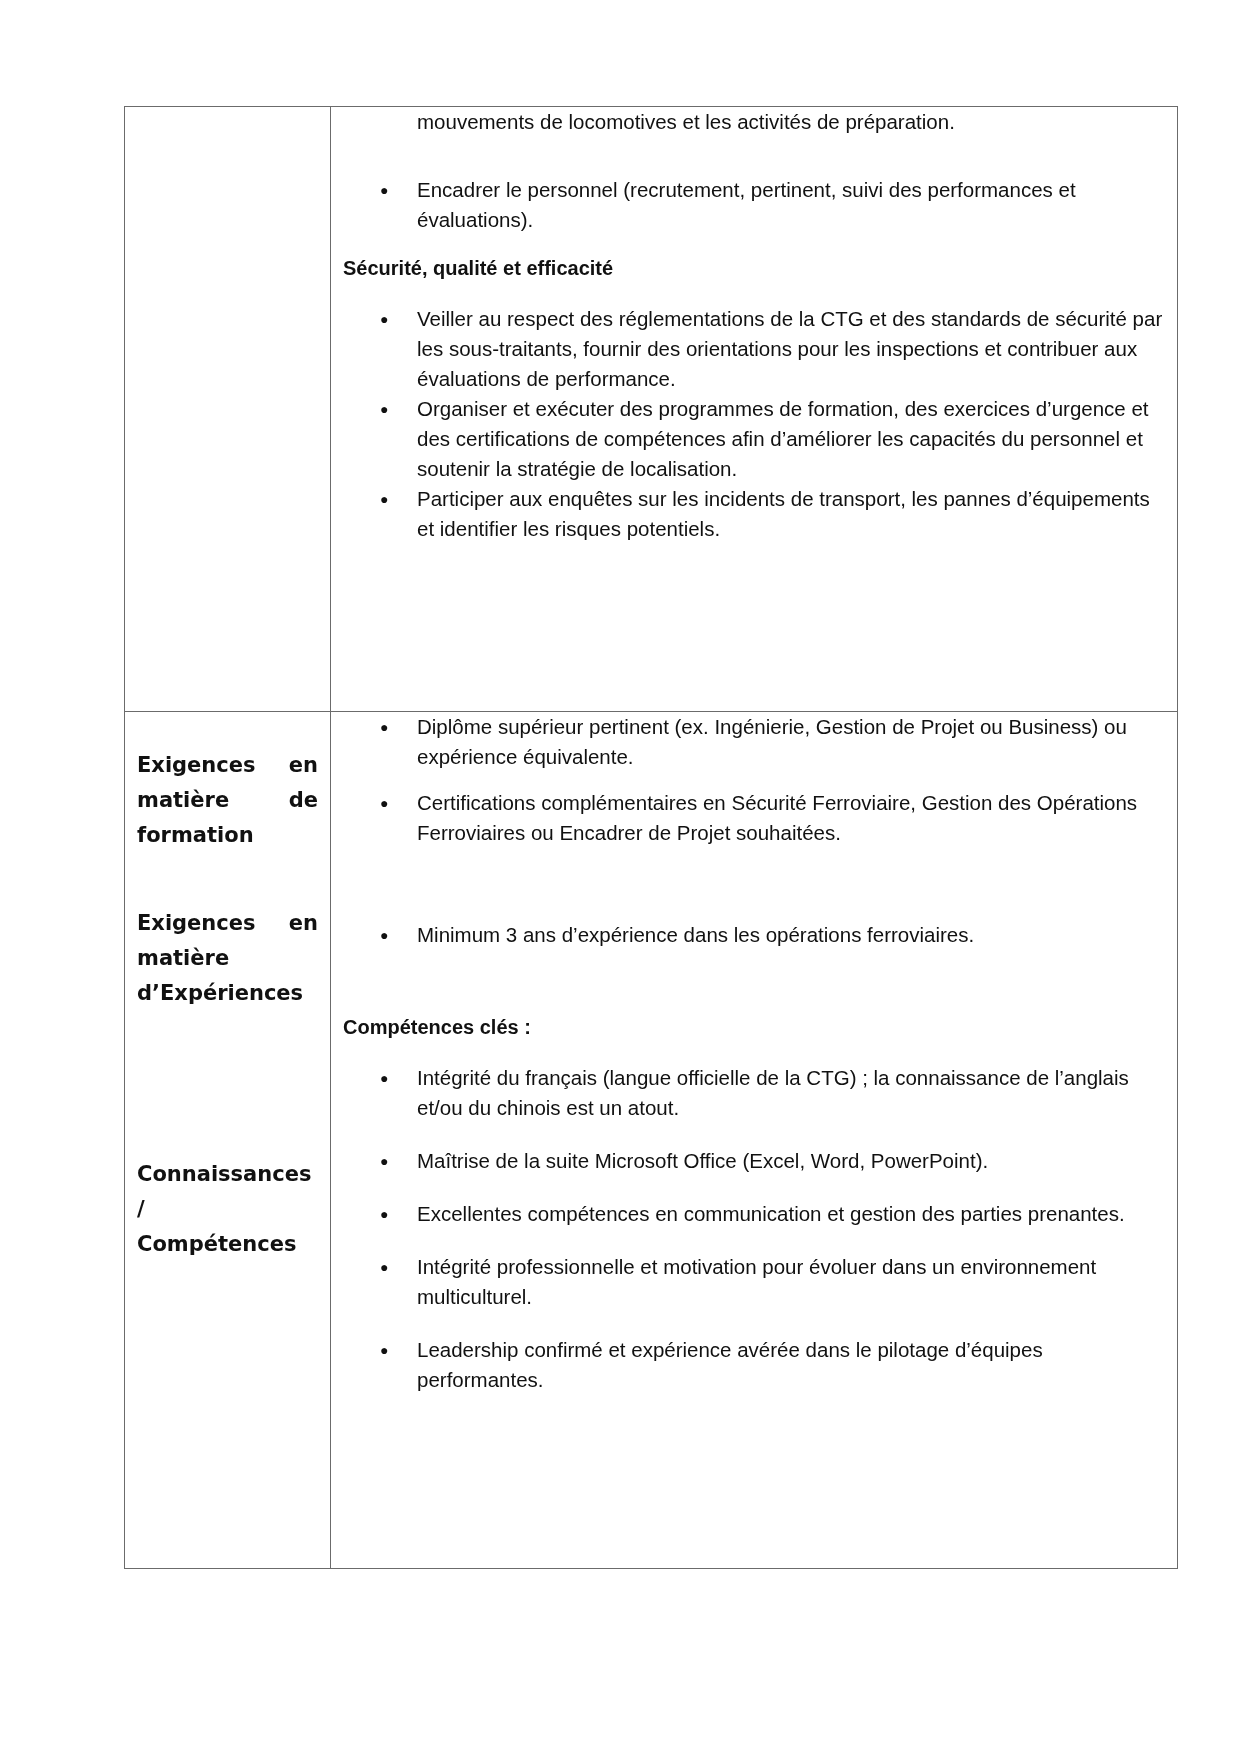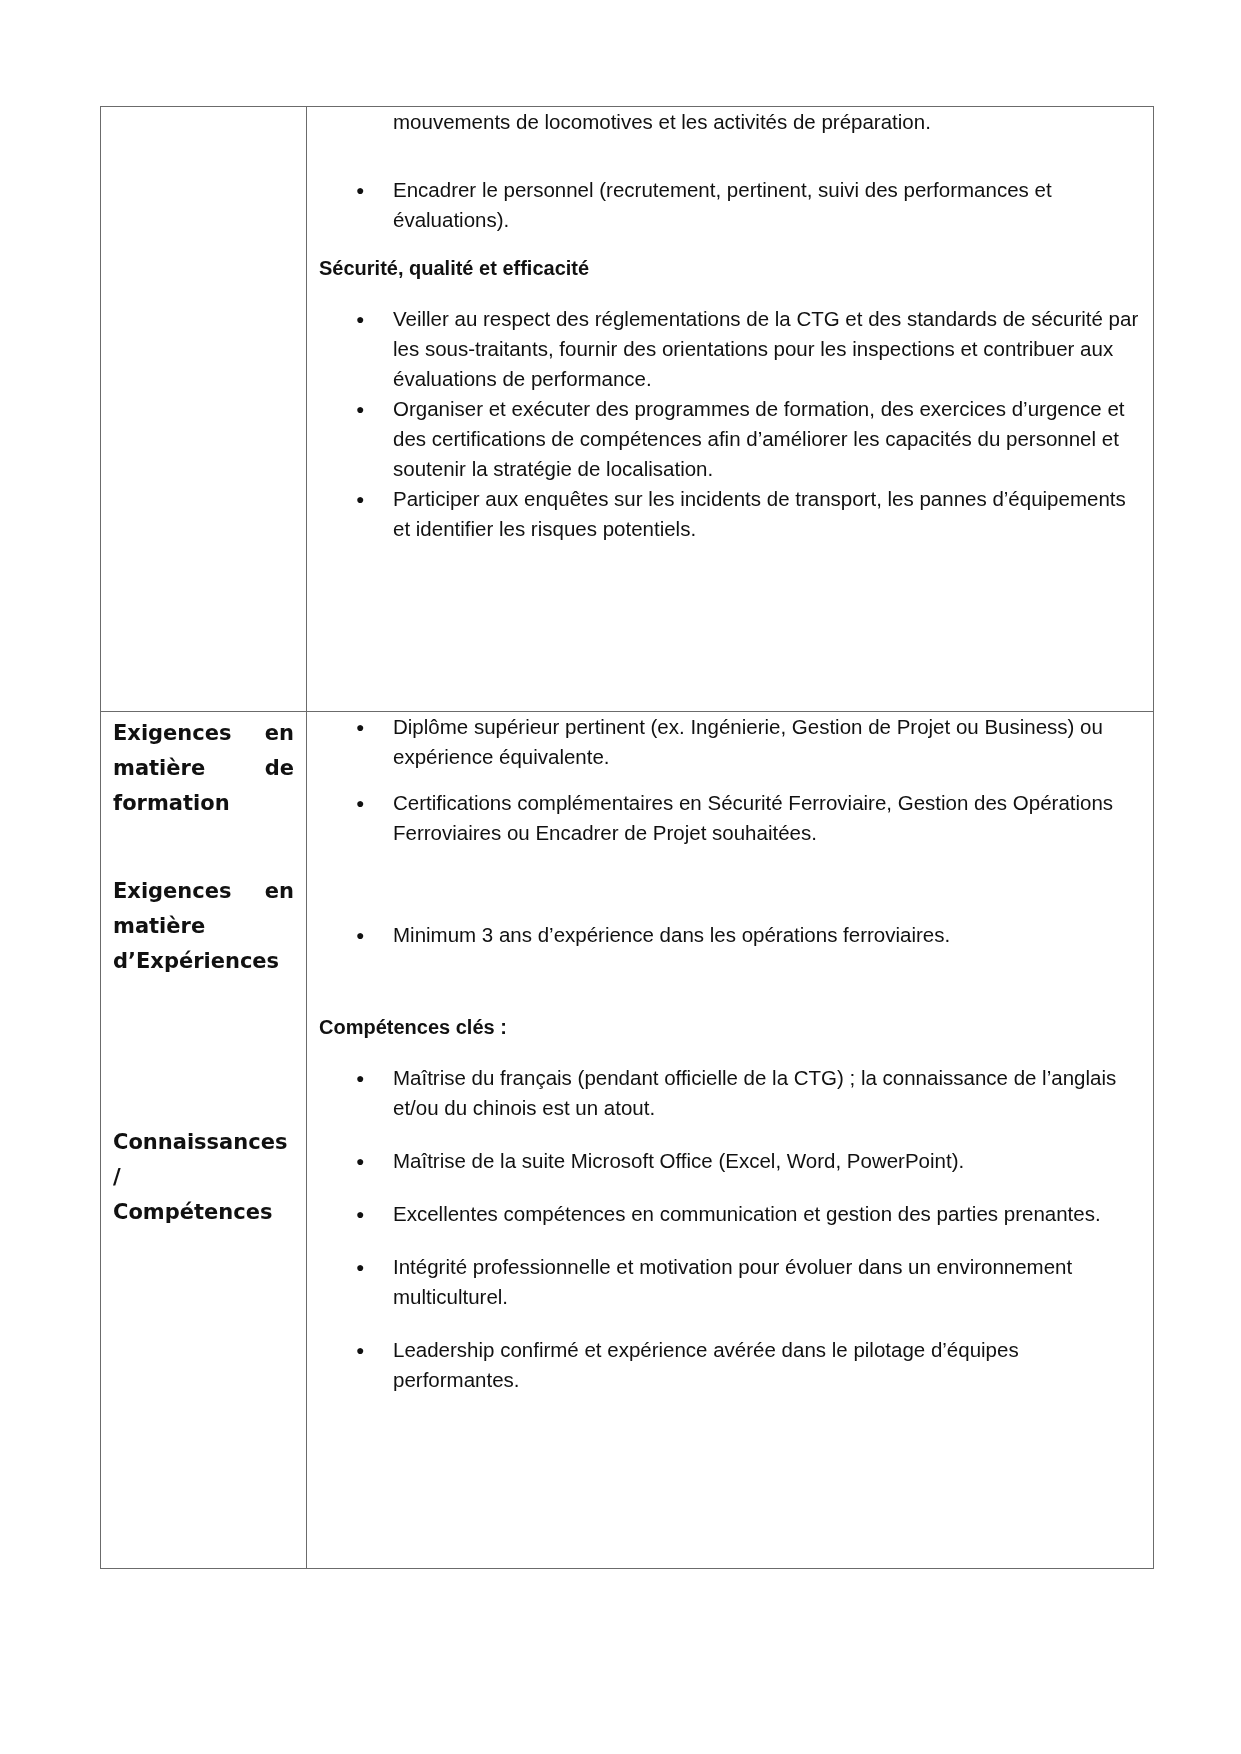--- a/index.html
+++ b/index.html
@@ -1,22 +1,22 @@
 <!DOCTYPE html>
 <html><head>
 <meta charset="utf-8">
 <style>
   html, body { margin:0; padding:0; background:#ffffff; }
   body { width:1241px; height:1754px; position:relative; font-family:"Liberation Sans", sans-serif; color:#111; }
-  .table { position:absolute; left:100px; top:106px; width:1054px; border:1.5px solid #6b6b6b; box-sizing:border-box; }
+  .table { position:absolute; left:124px; top:106px; width:1054px; border:1.5px solid #6b6b6b; box-sizing:border-box; }
   .row { display:flex; border-top:1.5px solid #6b6b6b; }
   .row:first-child { border-top:none; }
   .left { width:206px; border-right:1.5px solid #6b6b6b; box-sizing:border-box; padding:0 12px; position:relative; }
   .right { flex:1; padding:0 12px 0 12px; box-sizing:border-box; }
-  .lbl { font-family:"DejaVu Sans", sans-serif; font-weight:bold; font-size:21px; line-height:35px; text-align:justify; text-align-last:left; position:absolute; left:12px; right:12px; }
+  .lbl { font-family:"DejaVu Sans", sans-serif; font-weight:bold; font-size:21px; line-height:35px; text-align:justify; text-align-last:left; position:absolute; left:12px; right:12px;margin-top:32px; }
   .lbl span.just { display:block; text-align:justify; text-align-last:justify; }
   .head { font-weight:bold; font-size:20px; margin:0; }
   ul { list-style:none; margin:0; padding:0; }
   li { position:relative; padding-left:74px; font-size:20.5px; line-height:30px; }
   li::before { content:"\25CF"; position:absolute; left:37px; font-size:14px; top:0; }
 </style>
 </head>
 <body>
 
 <div class="table">
@@ -67,21 +67,21 @@
         <li>Certifications complémentaires en Sécurité Ferroviaire, Gestion des Opérations Ferroviaires ou Encadrer de Projet souhaitées.</li>
       </ul>
       <div style="height:72px"></div>
       <ul>
         <li>Minimum 3 ans d’expérience dans les opérations ferroviaires.</li>
       </ul>
       <div style="height:66px"></div>
       <p class="head">Compétences clés :</p>
       <div style="height:24px"></div>
       <ul>
-        <li style="margin-bottom:23px;">Maîtrise du français (pendant officielle de la CTG) ; la connaissance de l’anglais et/ou du chinois est un atout.</li>
+        <li style="margin-bottom:23px;">Intégrité du français (langue officielle de la CTG) ; la connaissance de l’anglais et/ou du chinois est un atout.</li>
         <li style="margin-bottom:23px;">Maîtrise de la suite Microsoft Office (Excel, Word, PowerPoint).</li>
         <li style="margin-bottom:23px;">Excellentes compétences en communication et gestion des parties prenantes.</li>
         <li style="margin-bottom:23px;">Intégrité professionnelle et motivation pour évoluer dans un environnement multiculturel.</li>
         <li>Leadership confirmé et expérience avérée dans le pilotage d’équipes performantes.</li>
       </ul>
     </div>
   </div>
 </div>
 
 </body></html>

